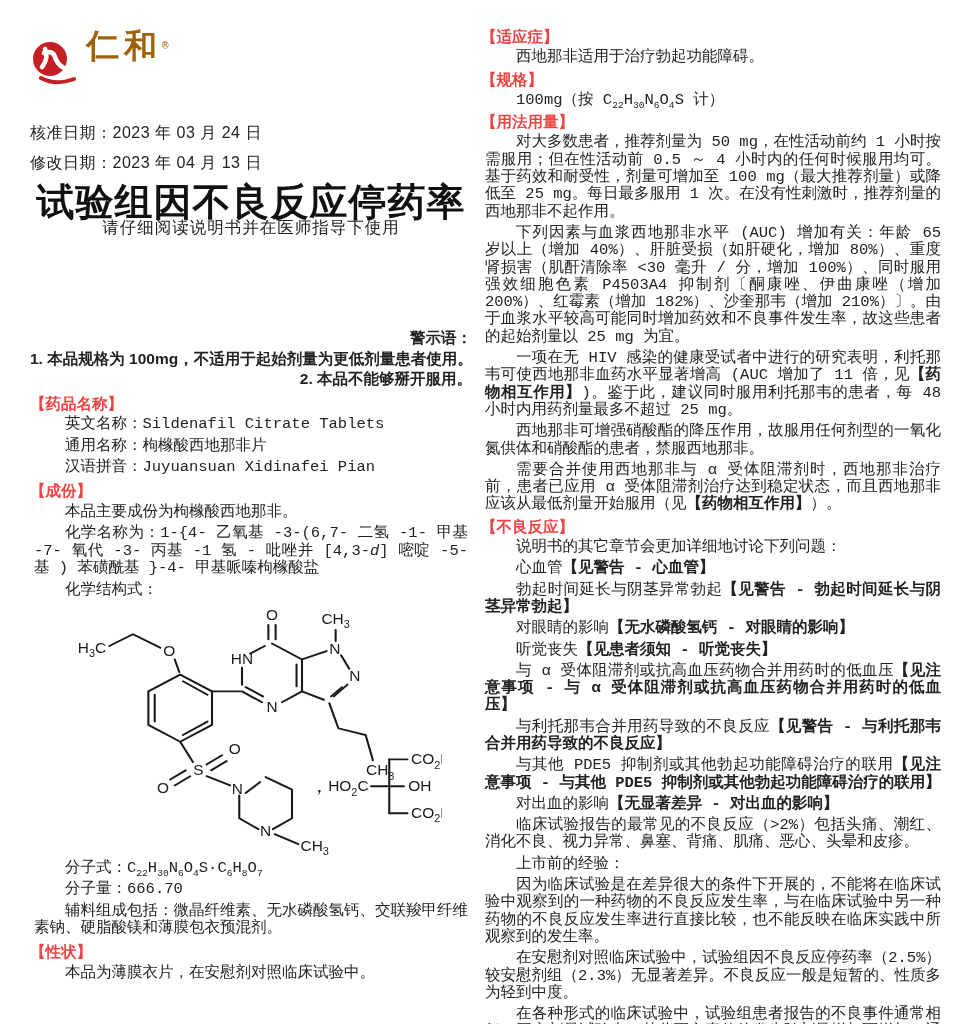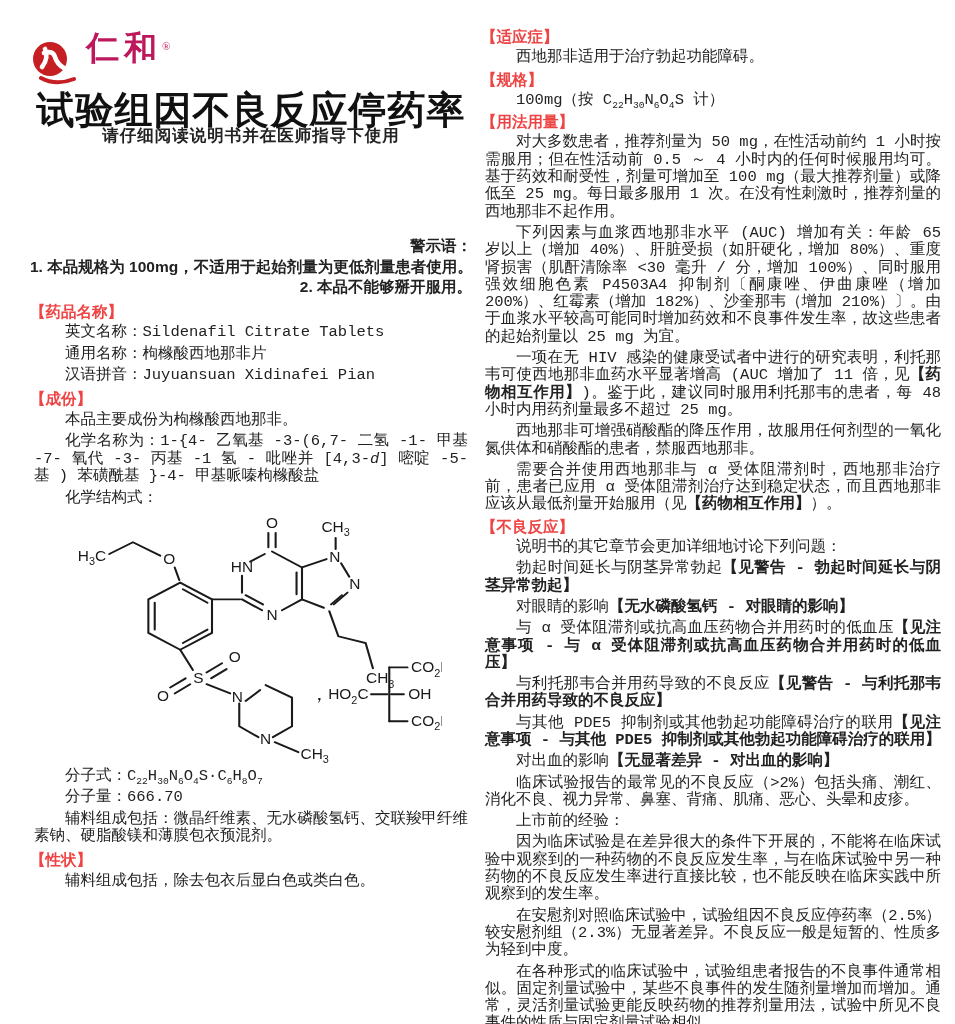--- a/index.html
+++ b/index.html
@@ -11,46 +11,50 @@
   .para{margin:4px;text-align:justify;font-family:Liberation Mono, monospace;}
   .para.indent{text-indent:2em;}
   .sec-h{font-weight:700;color:#ef4444;margin-top:4px;}
   .col-left .sec-h{margin-top:5px;}
   .b{font-weight:700;}
   .i{font-style:italic;}
   sub{font-size:0.62em;line-height:0;}
   .warning{margin-top:92px;font-weight:700;line-height:20.5px;text-align:right;}
   .warn-line{white-space:nowrap;}
   .brand-row{margin-top:40px;display:flex;align-items:flex-start;height:46px;}
-  .brand-text{font-size:33px;font-weight:900;letter-spacing:5px;color:#be185d;margin-left:8px;
-              font-family:Liberation Serif, serif;}
+  .brand-text{font-size:33px;font-weight:900;letter-spacing:5px;color:#a16207;margin-left:8px;
+              font-family:Liberation Mono, monospace;}
   .reg-mark{font-size:11px;vertical-align:top;position:relative;top:-2px;font-weight:400;}
   .dates{margin-top:32px;font-size:16px;line-height:30px;letter-spacing:0.5px;}
   .doc-title{margin-top:16px;font-size:38px;font-weight:800;text-align:center;letter-spacing:1px;color:#111;white-space:nowrap;}
-  .doc-subtitle{margin-top:7px;font-size:16.5px;font-weight:700;text-align:center;letter-spacing:1px;}
+  .doc-subtitle{margin-top:7px;font-size:16.5px;font-weight:400;text-align:center;letter-spacing:1px;}
   .structure-fig{margin:4px 0 2px 12px;}
   .structure-fig svg{display:block;}
   svg text{font-family:"Liberation Sans","DejaVu Sans",sans-serif;fill:#1a1a1a;}
 </style>
 </head>
 <body>
 
 <div class="page">
 
   <div class="col col-left">
     <div class="brand-row">
       <svg width="48" height="46" viewBox="0 0 48 46">
         <circle cx="20" cy="19" r="17" fill="#c51f24"></circle>
         <path d="M15 9 q4 9 -3 18" stroke="#fff" stroke-width="4.6" fill="none" stroke-linecap="round"></path>
         <path d="M14 13 q9 -3 11 4 q2 7 9 11" stroke="#fff" stroke-width="4.6" fill="none" stroke-linecap="round"></path>
         <path d="M11 38 q15 8 33 1" stroke="#c51f24" stroke-width="4" fill="none" stroke-linecap="round"></path>
       </svg>
       <span class="brand-text"><span>仁和</span><span class="reg-mark">®</span></span>
     </div>
 
+    <div class="dates">
+      <div>核准日期：2023 年 03 月 24 日</div>
+      <div>修改日期：2023 年 04 月 13 日</div>
+    </div>
 
     <div class="doc-title">试验组因不良反应停药率</div>
     <div class="doc-subtitle">请仔细阅读说明书并在医师指导下使用</div>
 
     <div>
         <div class="warning">
           <div class="warn-line">警示语：</div>
           <div class="warn-line">1. 本品规格为 100mg，不适用于起始剂量为更低剂量患者使用。</div>
           <div class="warn-line">2. 本品不能够掰开服用。</div>
         </div>
@@ -135,40 +139,42 @@
         <text x="403" y="223" text-anchor="start"><tspan>OH</tspan></text>
         <text x="406" y="191" text-anchor="start"><tspan>CO</tspan><tspan dy="5" font-size="12">2</tspan><tspan dy="-5">H</tspan></text>
         <text x="406" y="255" text-anchor="start"><tspan>CO</tspan><tspan dy="5" font-size="12">2</tspan><tspan dy="-5">H</tspan></text>
       </g>
     </svg>
   </div>
         <p class="para indent"><span>分子式：</span><span>C<sub>22</sub>H<sub>30</sub>N<sub>6</sub>O<sub>4</sub>S·C<sub>6</sub>H<sub>8</sub>O<sub>7</sub></span></p>
         <p class="para indent"><span>分子量：666.70</span></p>
         <p class="para indent"><span>辅料组成包括：微晶纤维素、无水磷酸氢钙、交联羧甲纤维素钠、硬脂酸镁和薄膜包衣预混剂。</span></p>
         <div class="sec-h">【性状】</div>
-        <p class="para indent"><span>辅料组成包括，除去包衣后显白色或类白色。</span></p>
+        <p class="para indent"><span>本品为薄膜衣片，在安慰剂对照临床试验中。</span></p>
       </div>
   </div>
 
   <div class="col col-right">
     <div>
         <div class="sec-h">【适应症】</div>
         <p class="para indent"><span>西地那非适用于治疗勃起功能障碍。</span></p>
         <div class="sec-h">【规格】</div>
         <p class="para indent"><span>100mg（按 </span><span>C<sub>22</sub>H<sub>30</sub>N<sub>6</sub>O<sub>4</sub>S</span><span> 计）</span></p>
         <div class="sec-h">【用法用量】</div>
         <p class="para indent"><span>对大多数患者，推荐剂量为 50 mg，在性活动前约 1 小时按需服用；但在性活动前 0.5 ～ 4 小时内的任何时候服用均可。基于药效和耐受性，剂量可增加至 100 mg（最大推荐剂量）或降低至 25 mg。每日最多服用 1 次。在没有性刺激时，推荐剂量的西地那非不起作用。</span></p>
         <p class="para indent"><span>下列因素与血浆西地那非水平 (AUC) 增加有关：年龄 65 岁以上（增加 40%）、肝脏受损（如肝硬化，增加 80%）、重度肾损害（肌酐清除率 &lt;30 毫升 / 分，增加 100%）、同时服用强效细胞色素 P4503A4 抑制剂〔酮康唑、伊曲康唑（增加 200%）、红霉素（增加 182%）、沙奎那韦（增加 210%）〕。由于血浆水平较高可能同时增加药效和不良事件发生率，故这些患者的起始剂量以 25 mg 为宜。</span></p>
         <p class="para indent"><span>一项在无 HIV 感染的健康受试者中进行的研究表明，利托那韦可使西地那非血药水平显著增高 (AUC 增加了 11 倍，见</span><span class="b">【药物相互作用】</span><span>)。鉴于此，建议同时服用利托那韦的患者，每 48 小时内用药剂量最多不超过 25 mg。</span></p>
         <p class="para indent"><span>西地那非可增强硝酸酯的降压作用，故服用任何剂型的一氧化氮供体和硝酸酯的患者，禁服西地那非。</span></p>
         <p class="para indent"><span>需要合并使用西地那非与 α 受体阻滞剂时，西地那非治疗前，患者已应用 α 受体阻滞剂治疗达到稳定状态，而且西地那非应该从最低剂量开始服用（见</span><span class="b">【药物相互作用】</span><span>）。</span></p>
         <div class="sec-h">【不良反应】</div>
         <p class="para indent"><span>说明书的其它章节会更加详细地讨论下列问题：</span></p>
+        <p class="para indent"><span>心血管</span><span class="b">【见警告 - 心血管】</span></p>
         <p class="para indent"><span>勃起时间延长与阴茎异常勃起</span><span class="b">【见警告 - 勃起时间延长与阴茎异常勃起】</span></p>
         <p class="para indent"><span>对眼睛的影响</span><span class="b">【无水磷酸氢钙 - 对眼睛的影响】</span></p>
+        <p class="para indent"><span>听觉丧失</span><span class="b">【见患者须知 - 听觉丧失】</span></p>
         <p class="para indent"><span>与 α 受体阻滞剂或抗高血压药物合并用药时的低血压</span><span class="b">【见注意事项 - 与 α 受体阻滞剂或抗高血压药物合并用药时的低血压】</span></p>
         <p class="para indent"><span>与利托那韦合并用药导致的不良反应</span><span class="b">【见警告 - 与利托那韦合并用药导致的不良反应】</span></p>
         <p class="para indent"><span>与其他 PDE5 抑制剂或其他勃起功能障碍治疗的联用</span><span class="b">【见注意事项 - 与其他 PDE5 抑制剂或其他勃起功能障碍治疗的联用】</span></p>
         <p class="para indent"><span>对出血的影响</span><span class="b">【无显著差异 - 对出血的影响】</span></p>
         <p class="para indent"><span>临床试验报告的最常见的不良反应（&gt;2%）包括头痛、潮红、消化不良、视力异常、鼻塞、背痛、肌痛、恶心、头晕和皮疹。</span></p>
         <p class="para indent"><span>上市前的经验：</span></p>
         <p class="para indent"><span>因为临床试验是在差异很大的条件下开展的，不能将在临床试验中观察到的一种药物的不良反应发生率，与在临床试验中另一种药物的不良反应发生率进行直接比较，也不能反映在临床实践中所观察到的发生率。</span></p>
         <p class="para indent"><span>在安慰剂对照临床试验中，试验组因不良反应停药率（2.5%）较安慰剂组（2.3%）无显著差异。不良反应一般是短暂的、性质多为轻到中度。</span></p>
         <p class="para indent"><span>在各种形式的临床试验中，试验组患者报告的不良事件通常相似。固定剂量试验中，某些不良事件的发生随剂量增加而增加。通常，灵活剂量试验更能反映药物的推荐剂量用法，试验中所见不良事件的性质与固定剂量试验相似。</span></p>
       </div>

